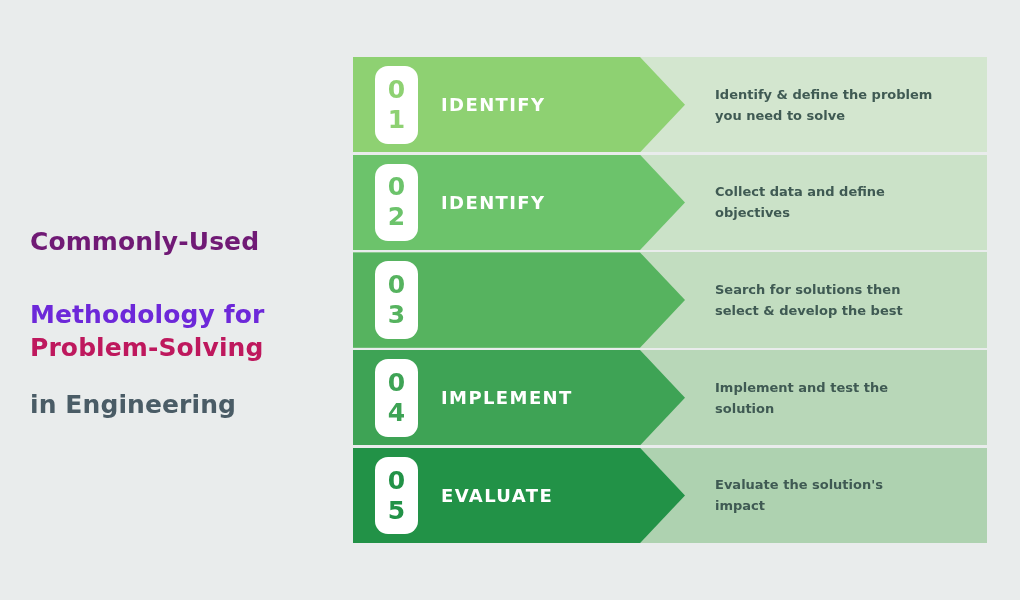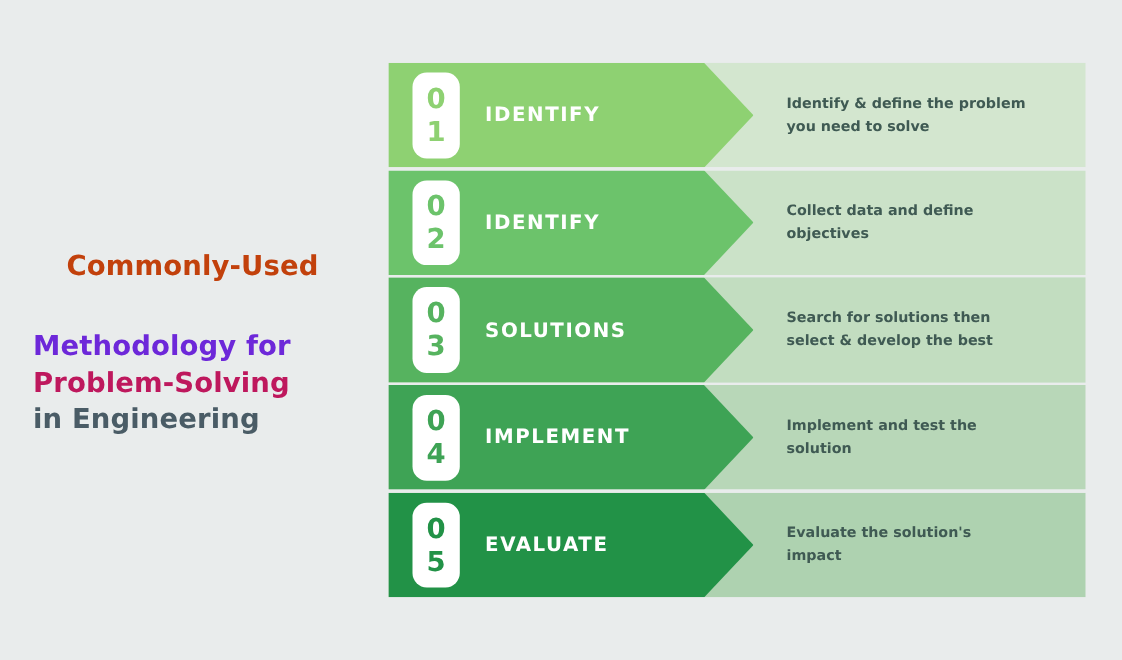--- a/index.html
+++ b/index.html
@@ -120,24 +120,24 @@
     line-height: 21px;
   }
   .desc-text .dl { white-space: nowrap; }
 </style>
 </head>
 <body style="background: rgb(233, 236, 236);">
 
 <div id="canvas">
 
   <div id="title-block">
-    <div class="title-line" style="color: #c2410c; text-align: center;">Commonly-Used</div>
+    <div class="title-line" style="color: #701a75;">Commonly-Used</div>
     <div class="title-line" style="color: #6d28d9; margin-top: 40px;">Methodology for</div>
     <div class="title-line" style="color: #be185d;">Problem-Solving</div>
-    <div class="title-line" style="color: rgb(74, 92, 102);">in Engineering</div>
+    <div class="title-line" style="color: rgb(74, 92, 102); margin-top: 24px;">in Engineering</div>
   </div>
 
   <div id="infographic">
 
     <div class="step-row">
       <div class="desc-band" style="background: rgb(211, 230, 207);"></div>
       <div class="arrow" style="background: rgb(142, 209, 114);"></div>
       <div class="num-pill">
         <span class="num-digit" style="color: rgb(142, 209, 114);">0</span>
         <span class="num-digit" style="color: rgb(142, 209, 114);">1</span>
@@ -163,21 +163,20 @@
       </div>
     </div>
 
     <div class="step-row">
       <div class="desc-band" style="background: rgb(194, 221, 192);"></div>
       <div class="arrow" style="background: rgb(86, 179, 95);"></div>
       <div class="num-pill">
         <span class="num-digit" style="color: rgb(86, 179, 95);">0</span>
         <span class="num-digit" style="color: rgb(86, 179, 95);">3</span>
       </div>
-      <div class="step-label">SOLUTIONS</div>
       <div class="desc-text">
         <span class="dl">Search for solutions then</span>
         <span class="dl">select &amp; develop the best</span>
       </div>
     </div>
 
     <div class="step-row">
       <div class="desc-band" style="background: rgb(184, 215, 184);"></div>
       <div class="arrow" style="background: rgb(62, 163, 85);"></div>
       <div class="num-pill">

